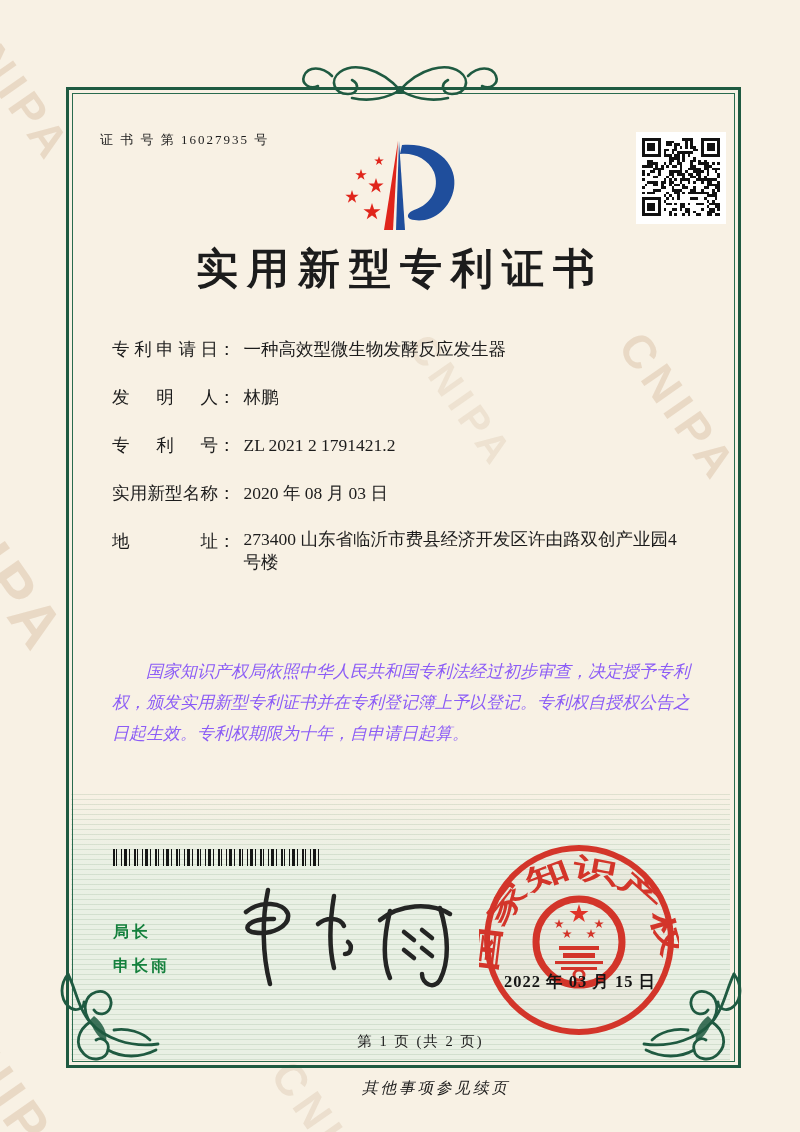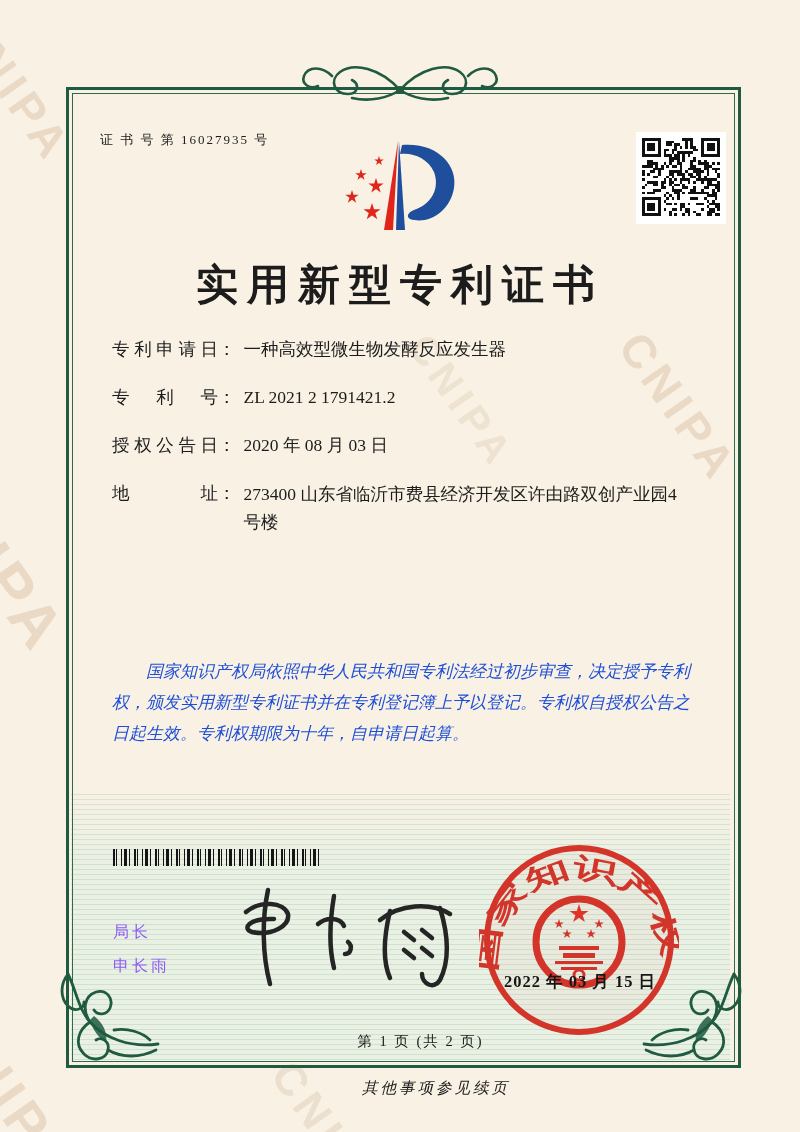--- a/index.html
+++ b/index.html
@@ -13,45 +13,45 @@
   
   .frame{left:66px;top:87px;width:669px;height:975px;border:3px solid #1f5a41;z-index:1;}
   .frame-inner{position:absolute;left:3px;top:3px;right:3px;bottom:3px;border:1px solid #2a6b4e;}
   .guilloche{left:71px;top:792px;width:659px;height:268px;z-index:1;
      background-image:
        repeating-linear-gradient(0deg, rgba(122,158,122,0.20) 0 1px, rgba(122,158,122,0) 1px 5px),
        linear-gradient(180deg, rgba(233,240,228,0) 0, rgba(233,240,228,0.95) 70px, #e9f0e4 120px);}
   
   .certno{left:100px;top:131px;font-size:13px;letter-spacing:2px;z-index:3;}
   .title{left:0;top:241px;width:800px;text-align:center;font-size:42px;font-weight:bold;
-         letter-spacing:9px;z-index:3;margin-top:16px;}
+         letter-spacing:9px;z-index:3;}
   .qr-wrap{left:636px;top:132px;width:90px;height:92px;background:#fff;z-index:3;}
   .logo{left:336px;top:120px;z-index:3;}
   
   .fields{left:112px;top:336px;width:586px;font-size:17.5px;z-index:3;}
   .frow{line-height:27px;margin-bottom:21px;white-space:nowrap;}
   .flabel{display:inline-block;width:106px;text-align:justify;text-align-last:justify;vertical-align:top;}
   .fcolon{display:inline-block;vertical-align:top;margin-right:8px;}
   .fvalue{display:inline-block;vertical-align:top;white-space:normal;}
   .frow-addr{margin-bottom:2px;}
-  .frow-addr .fvalue{width:440px;line-height:28px;}
+  .frow-addr .fvalue{width:440px;line-height:23px;}
   .pair2{margin-left:44px;}
   
   .bodytext{left:112px;top:656px;width:580px;font-size:17px;line-height:31px;
-            font-style:italic;color:#1d4ed8;z-index:3;}
+            font-style:italic;color:#8b5cf6;z-index:3;}
   .bodytext p{margin:0;text-indent:2em;}
   
   .barcode{left:113px;top:849px;width:208px;height:17px;z-index:3;
     background:
      repeating-linear-gradient(90deg,#151515 0 2px,transparent 2px 3px,#151515 3px 4px,
        transparent 4px 8px,#151515 8px 9px,transparent 9px 11px,#151515 11px 14px,
        transparent 14px 16px,#151515 16px 17px,transparent 17px 21px);}
   
   .director{left:113px;top:915px;font-family:"Liberation Sans",sans-serif;font-size:16px;
-            letter-spacing:3px;font-weight:400;color:#8b5cf6;line-height:34px;z-index:3;}
+            letter-spacing:3px;font-weight:700;color:#15803d;line-height:34px;z-index:3;}
   .signature{left:232px;top:884px;z-index:3;}
   
   .seal{left:479px;top:842px;z-index:3;}
   .seal-date{left:497px;top:971px;width:166px;text-align:center;font-size:16.5px;
              font-weight:bold;color:#151515;letter-spacing:1px;z-index:4;}
   
   .pageinfo{left:66px;top:1032px;width:669px;text-align:center;font-size:14.5px;
             letter-spacing:2px;z-index:3;margin-left:20px;}
   .contnote{left:0;top:1078px;width:800px;text-align:center;font-size:15.5px;
             letter-spacing:3px;font-style:italic;z-index:3;padding-left:36px;}
@@ -431,24 +431,27 @@
   </svg>
 </div>
 
 <div class="abs title">实用新型专利证书</div>
 
 <div class="abs fields">
   <div class="frow">
     <span class="flabel">专利申请日</span><span class="fcolon">：</span><span class="fvalue">一种高效型微生物发酵反应发生器</span>
   </div>
   <div class="frow">
+    <span class="flabel">发明人</span><span class="fcolon">：</span><span class="fvalue">林鹏</span>
+  </div>
+  <div class="frow">
     <span class="flabel">专利号</span><span class="fcolon">：</span><span class="fvalue">ZL 2021 2 1791421.2</span>
   </div>
   <div class="frow">
-    <span class="flabel">授权公告日</span><span class="fcolon">：</span><span class="fvalue">2020 年 08 月 03 日</span>
+    <span class="flabel">实用新型名称</span><span class="fcolon">：</span><span class="fvalue">2020 年 08 月 03 日</span>
   </div>
   <div class="frow frow-addr">
     <span class="flabel">地址</span><span class="fcolon">：</span><span class="fvalue">273400  山东省临沂市费县经济开发区许由路双创产业园4号楼</span>
   </div>
 </div>
 
 <div class="abs bodytext">
   <p>国家知识产权局依照中华人民共和国专利法经过初步审查，决定授予专利权，颁发实用新型专利证书并在专利登记簿上予以登记。专利权自授权公告之日起生效。专利权期限为十年，自申请日起算。</p>
 </div>
 

